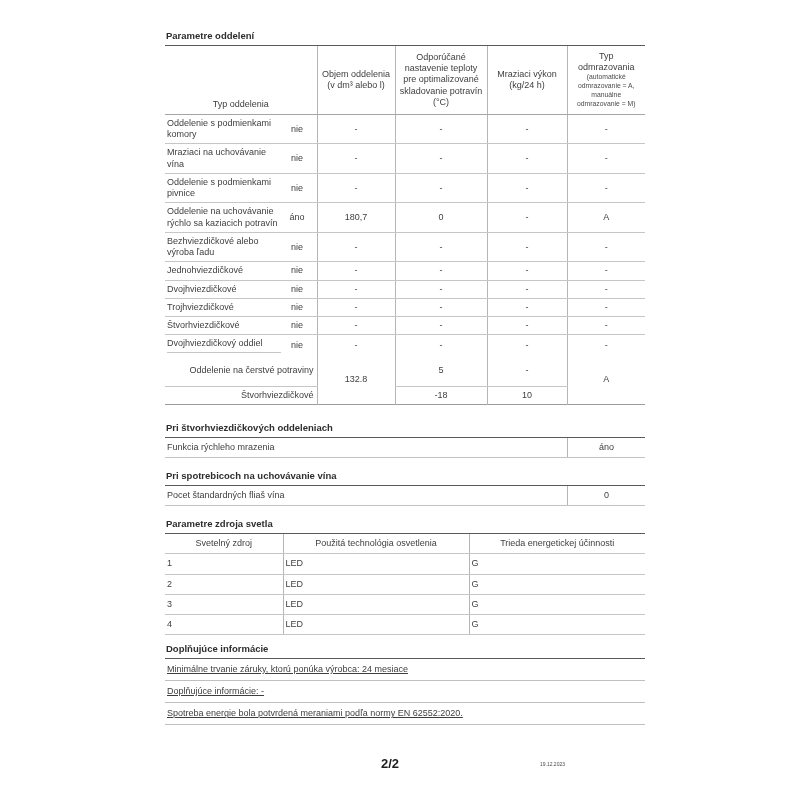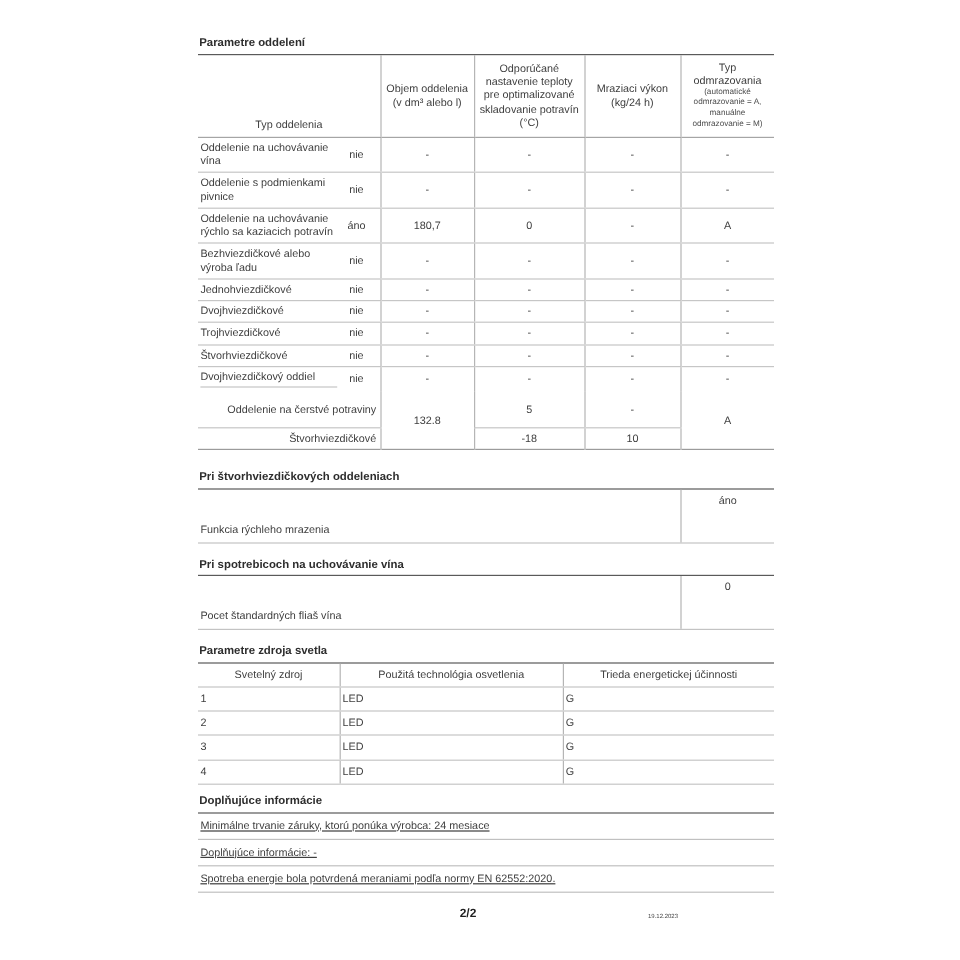--- a/index.html
+++ b/index.html
@@ -33,32 +33,32 @@
   
   .vt-title{padding:5px 2px 3px 1px;border-bottom:1px solid #9b9b9b;margin-top:9px;}
   .vt{border-bottom:1.5px solid #9b9b9b;}
   .vt td{padding:3px 3px;vertical-align:middle;}
   .vt .vt-lbl{text-align:right;}
   .vt .bb{border-bottom:1px solid #c6c6c6;}
   .vt tr:first-child td{height:24px;}
 
   
   .kv-row{display:flex;border-bottom:1px solid #c3c3c3;align-items:stretch;}
-  .kv-label{flex:1;padding:4px 2px;margin-top:24px;}
+  .kv-label{flex:1;padding:4px 2px;}
   .kv-value{width:77px;border-left:1px solid #b5b5b5;text-align:center;padding:4px 0;}
 
   
   .light th,.light td{border-bottom:1px solid #c6c6c6;padding:4px 2px;}
 
   
   .info-row{border-bottom:1px solid #c0c0c0;padding:4px 2px;line-height:1.45;text-decoration:underline;}
   .link{color:#4a80b8;text-decoration:none;cursor:pointer;}
 
   .footer-page{position:absolute;top:756px;left:340px;width:100px;text-align:center;
-               font-weight:bold;font-size:10px;color:#1f1f1f;}
+               font-weight:bold;font-size:13px;color:#1f1f1f;}
   .footer-date{position:absolute;top:761px;right:147px;font-size:5px;color:#4a4a4a;}
 </style>
 </head>
 <body>
 
 <div class="page">
   <div class="content">
 
     <div class="sec-title">Parametre oddelení</div>
     <table class="main">
@@ -76,21 +76,28 @@
           <th class="vl">Odporúčané nastavenie teploty pre optimalizované skladovanie potravín (°C)</th>
           <th class="vl">Mraziaci výkon (kg/24 h)</th>
           <th class="vl th-defrost">
             <span class="d-main">Typ odmrazovania</span>
             <span class="d-sub">(automatické odmrazovanie = A, manuálne odmrazovanie = M)</span>
           </th>
         </tr>
       </thead>
       <tbody>
         <tr>
-          <td class="lc"><span class="lbl">Oddelenie na uchovávanie vína</span><span class="pres">nie</span></td>
+          <td class="lc"><span class="lbl">Oddelenie s podmienkami komory</span><span class="pres">nie</span></td>
+          <td class="vl c">-</td>
+          <td class="vl c">-</td>
+          <td class="vl c">-</td>
+          <td class="vl c">-</td>
+        </tr>
+        <tr>
+          <td class="lc"><span class="lbl">Mraziaci na uchovávanie vína</span><span class="pres">nie</span></td>
           <td class="vl c">-</td>
           <td class="vl c">-</td>
           <td class="vl c">-</td>
           <td class="vl c">-</td>
         </tr>
         <tr>
           <td class="lc"><span class="lbl">Oddelenie s podmienkami pivnice</span><span class="pres">nie</span></td>
           <td class="vl c">-</td>
           <td class="vl c">-</td>
           <td class="vl c">-</td>

